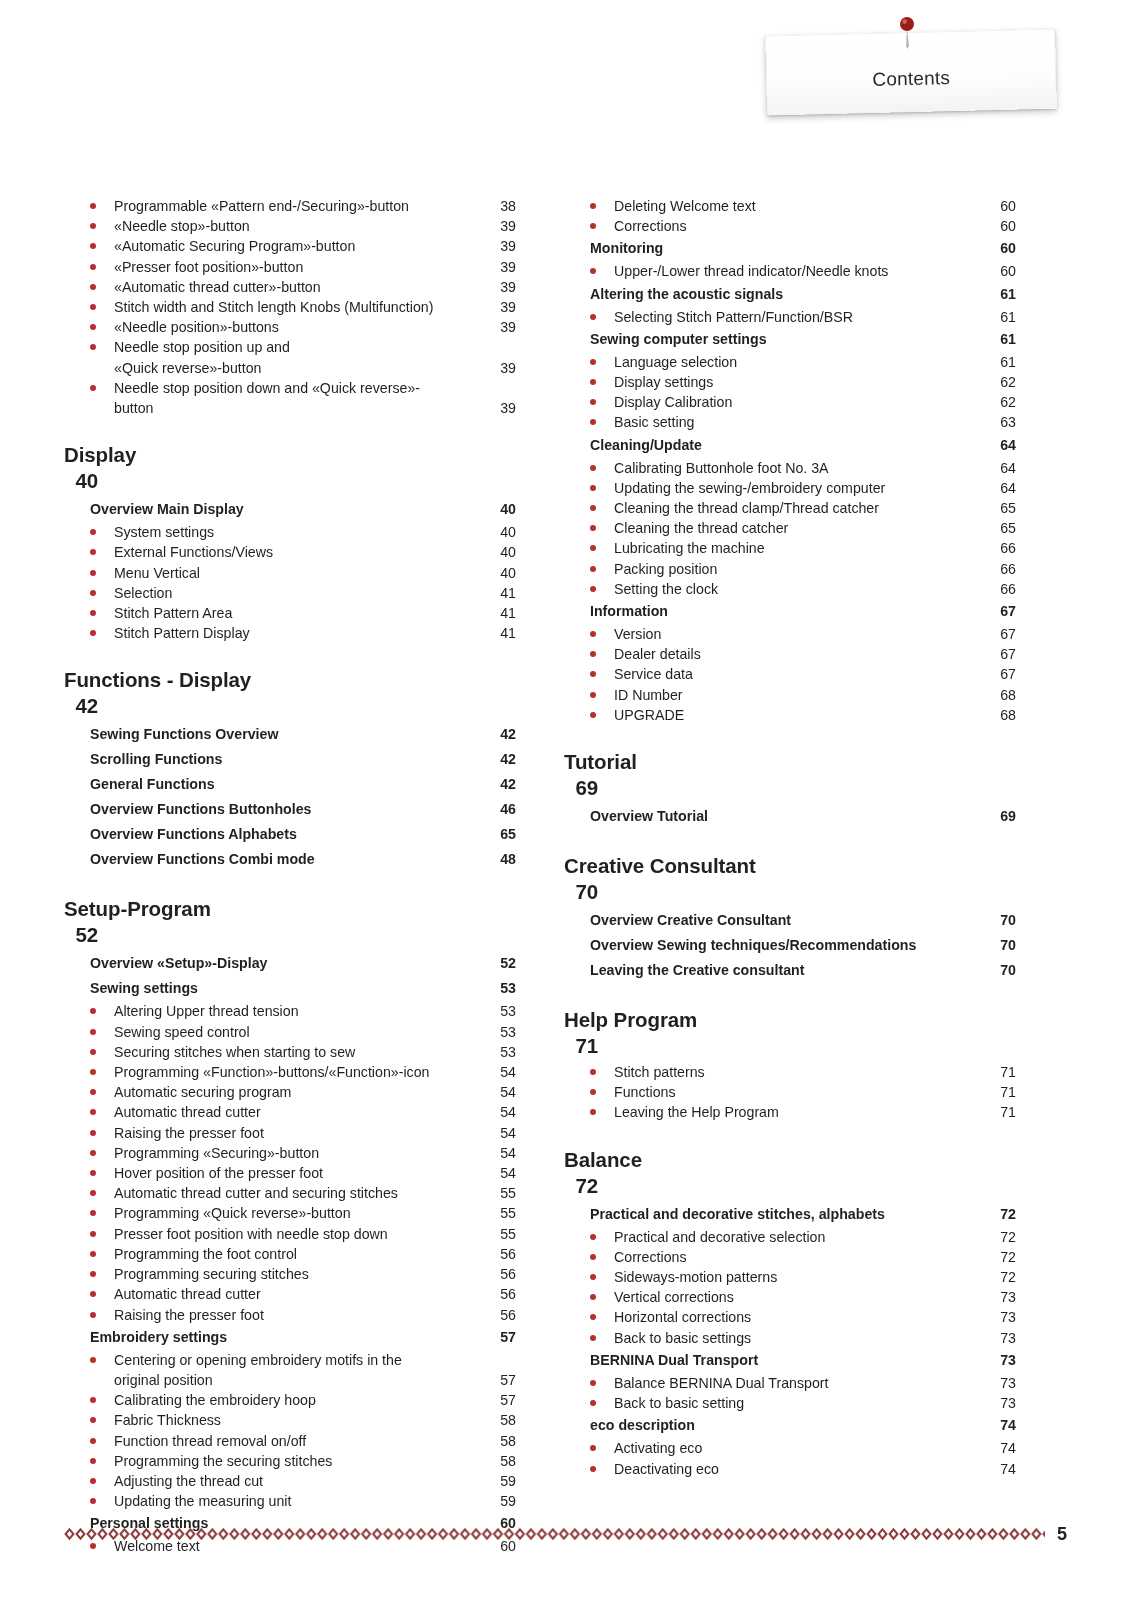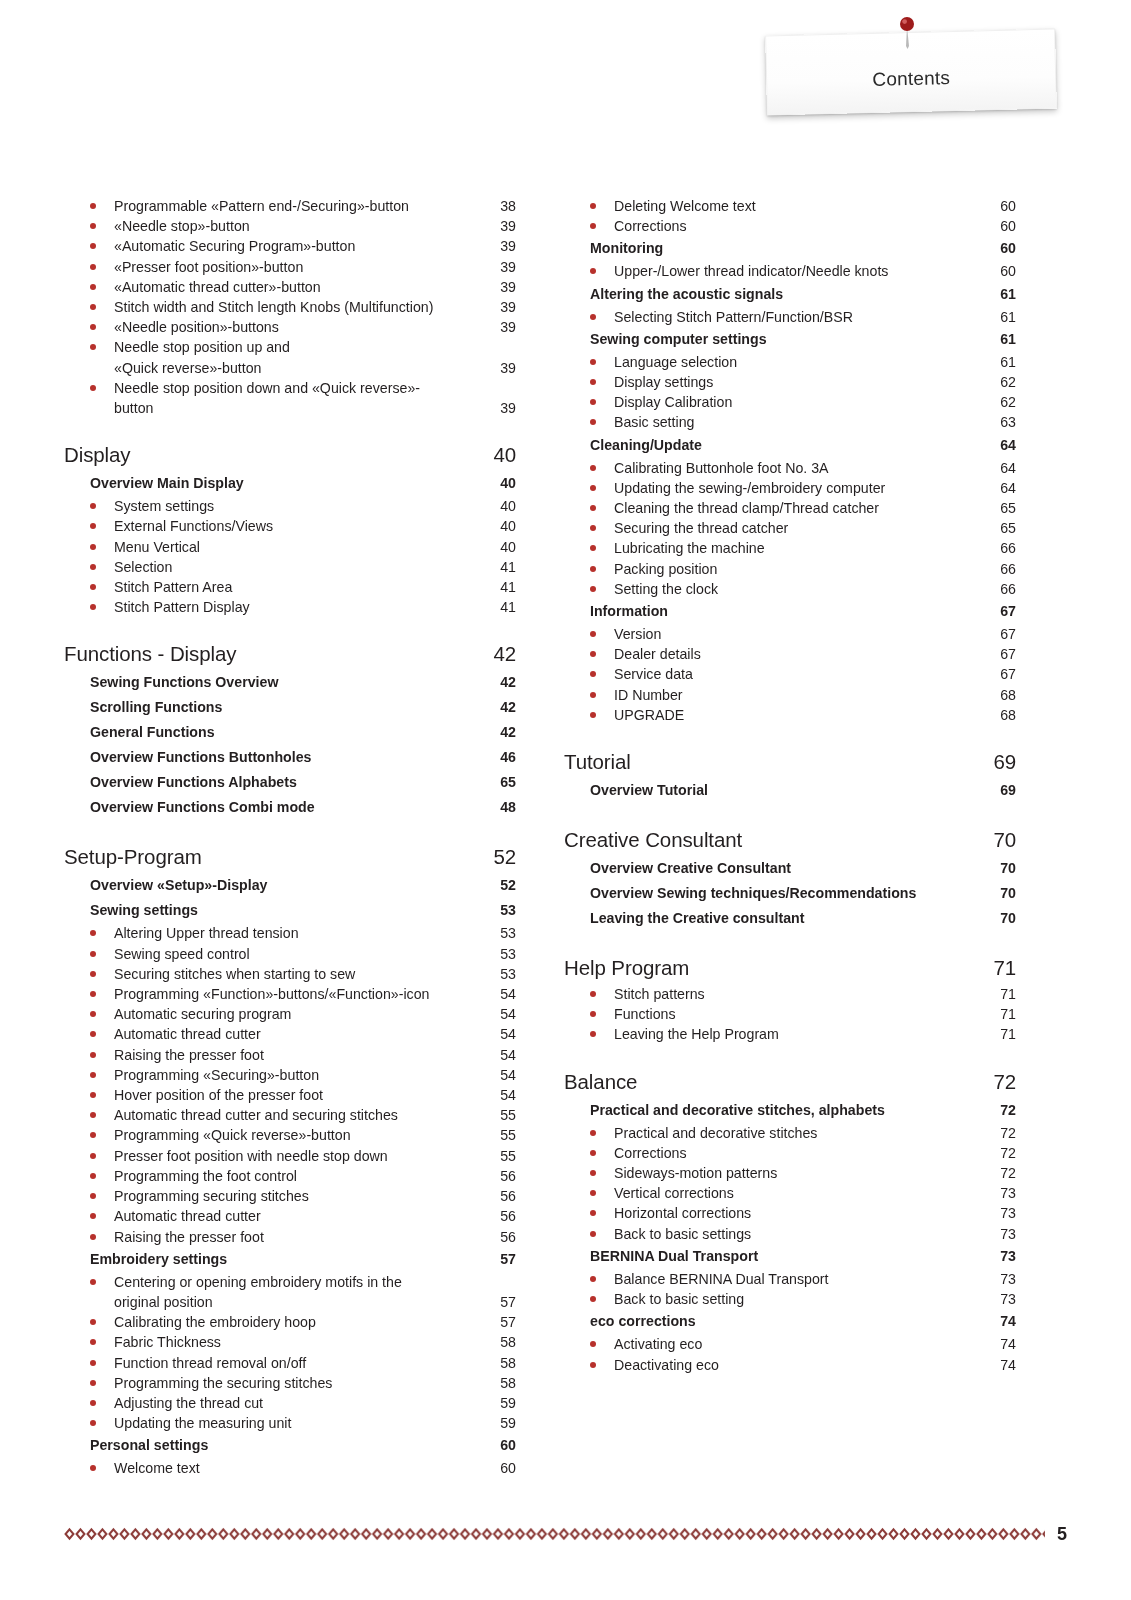--- a/index.html
+++ b/index.html
@@ -77,25 +77,26 @@
   .entry .page {
     flex: 0 0 auto;
     width: 34px;
     text-align: right;
     white-space: nowrap;
   }
 
   
   .lvl1 {
     font-size: 20.5px;
-    font-weight: normal;
+    font-weight: bold;
     line-height: 26px;
     margin-top: 24px;
     margin-bottom: 3px;
     letter-spacing: -0.1px;
+    flex-direction: column;
   }
   .lvl1 .page { width: 34px; font-size: 20.5px; }
 
   
   .lvl2 {
     font-size: 14.2px;
     font-weight: bold;
     line-height: 25px;
     padding-left: 26px;
   }
@@ -479,21 +480,21 @@
         <span class="label">Updating the sewing-/embroidery computer</span>
         <span class="page">64</span>
       </div>
       <div class="entry lvl3">
         <span class="bullet" style="background: rgb(183, 49, 44);"></span>
         <span class="label">Cleaning the thread clamp/Thread catcher</span>
         <span class="page">65</span>
       </div>
       <div class="entry lvl3">
         <span class="bullet" style="background: rgb(183, 49, 44);"></span>
-        <span class="label">Securing the thread catcher</span>
+        <span class="label">Cleaning the thread catcher</span>
         <span class="page">65</span>
       </div>
       <div class="entry lvl3">
         <span class="bullet" style="background: rgb(183, 49, 44);"></span>
         <span class="label">Lubricating the machine</span>
         <span class="page">66</span>
       </div>
       <div class="entry lvl3">
         <span class="bullet" style="background: rgb(183, 49, 44);"></span>
         <span class="label">Packing position</span>
@@ -579,21 +580,21 @@
       <div class="entry lvl1">
         <span class="label">Balance</span>
         <span class="page">72</span>
       </div>
       <div class="entry lvl2">
         <span class="label">Practical and decorative stitches, alphabets</span>
         <span class="page">72</span>
       </div>
       <div class="entry lvl3">
         <span class="bullet" style="background: rgb(183, 49, 44);"></span>
-        <span class="label">Practical and decorative stitches</span>
+        <span class="label">Practical and decorative selection</span>
         <span class="page">72</span>
       </div>
       <div class="entry lvl3">
         <span class="bullet" style="background: rgb(183, 49, 44);"></span>
         <span class="label">Corrections</span>
         <span class="page">72</span>
       </div>
       <div class="entry lvl3">
         <span class="bullet" style="background: rgb(183, 49, 44);"></span>
         <span class="label">Sideways-motion patterns</span>
@@ -622,21 +623,21 @@
         <span class="bullet" style="background: rgb(183, 49, 44);"></span>
         <span class="label">Balance BERNINA Dual Transport</span>
         <span class="page">73</span>
       </div>
       <div class="entry lvl3">
         <span class="bullet" style="background: rgb(183, 49, 44);"></span>
         <span class="label">Back to basic setting</span>
         <span class="page">73</span>
       </div>
       <div class="entry lvl2">
-        <span class="label">eco corrections</span>
+        <span class="label">eco description</span>
         <span class="page">74</span>
       </div>
       <div class="entry lvl3">
         <span class="bullet" style="background: rgb(183, 49, 44);"></span>
         <span class="label">Activating eco</span>
         <span class="page">74</span>
       </div>
       <div class="entry lvl3">
         <span class="bullet" style="background: rgb(183, 49, 44);"></span>
         <span class="label">Deactivating eco</span>

